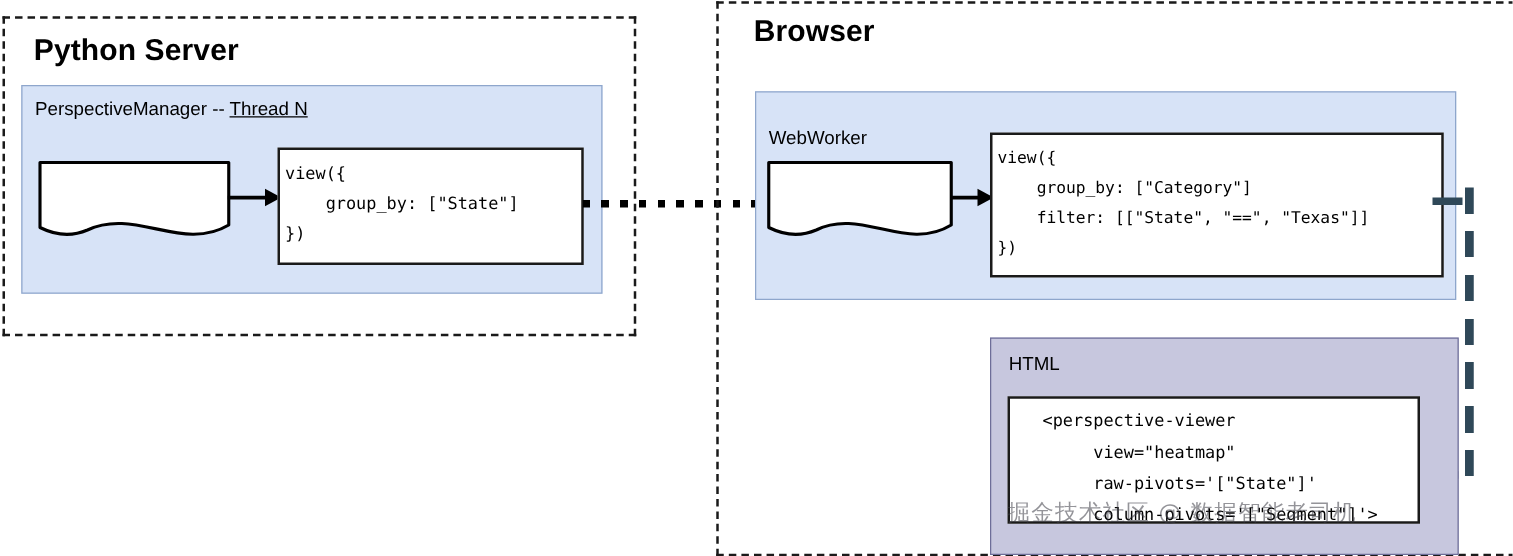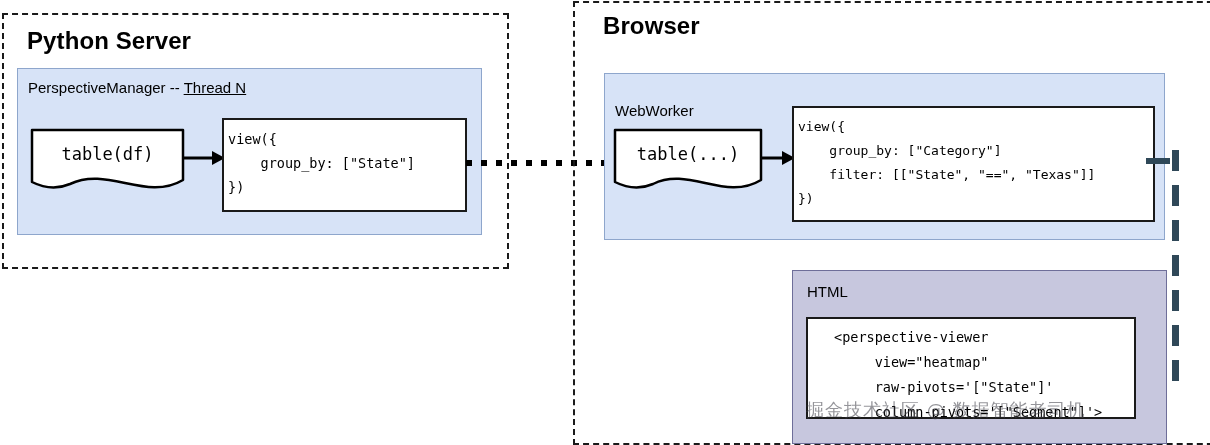--- a/index.html
+++ b/index.html
@@ -224,21 +224,20 @@
 <div class="panel" id="panel-perspective-manager">
   <div class="panel-label" id="label-perspective-manager">
     <span>PerspectiveManager</span><span> -- </span><span class="underline">Thread N</span>
   </div>
 </div>
 
 <div class="doc-shape" id="doc-table-df">
   <svg width="155" height="66" viewBox="0 0 155 66" xmlns="http://www.w3.org/2000/svg">
     <path d="M2,2 L153,2 L153,52 C116,74 78,38 40,56 C26,62 14,60 2,54 Z" fill="#ffffff" stroke="#000000" stroke-width="2.5" stroke-linejoin="round"></path>
   </svg>
-  <div class="doc-text">table(df)</div>
 </div>
 
 <div class="arrow" id="arrow-python">
   <svg width="44" height="16" viewBox="0 0 44 16" xmlns="http://www.w3.org/2000/svg">
     <line x1="0" y1="8" x2="32" y2="8" stroke="#000000" stroke-width="3"></line>
     <path d="M30,1 L43,8 L30,15 Z" fill="#000000"></path>
   </svg>
 </div>
 
 <div class="code-box" id="code-python-view">view({
@@ -251,21 +250,20 @@
 <div class="region-title" id="browser-title">Browser</div>
 
 <div class="panel" id="panel-webworker">
   <div class="panel-label" id="label-webworker">WebWorker</div>
 </div>
 
 <div class="doc-shape" id="doc-table-dots">
   <svg width="150" height="66" viewBox="0 0 150 66" xmlns="http://www.w3.org/2000/svg">
     <path d="M2,2 L148,2 L148,52 C112,74 76,38 40,56 C26,62 14,60 2,54 Z" fill="#ffffff" stroke="#000000" stroke-width="2.5" stroke-linejoin="round"></path>
   </svg>
-  <div class="doc-text">table(...)</div>
 </div>
 
 <div class="arrow" id="arrow-worker">
   <svg width="36" height="16" viewBox="0 0 36 16" xmlns="http://www.w3.org/2000/svg">
     <line x1="0" y1="8" x2="24" y2="8" stroke="#000000" stroke-width="3"></line>
     <path d="M22,1 L35,8 L22,15 Z" fill="#000000"></path>
   </svg>
 </div>
 
 <div class="code-box" id="code-worker-view">view({

